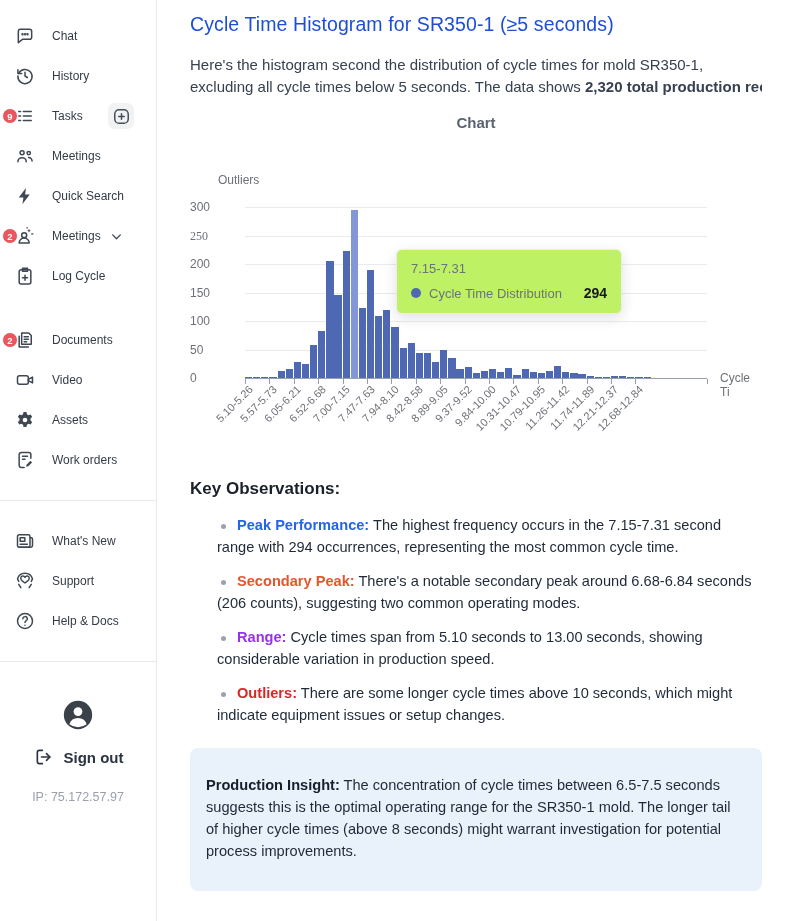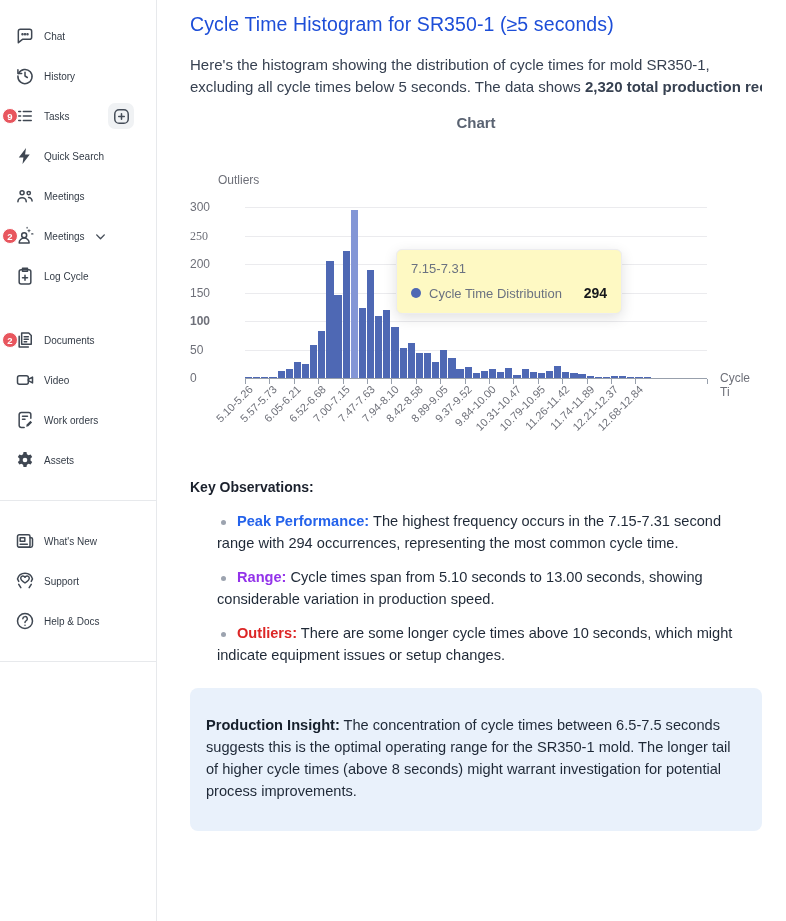--- a/index.html
+++ b/index.html
@@ -7,21 +7,21 @@
     font-family:"Liberation Sans", sans-serif; color:#212b36; }
 
   
   .sidebar { position:fixed; left:0; top:0; width:157px; height:921px;
     background:#fff; border-right:1px solid #e7e9ec; padding-top:16px; }
   .nav { list-style:none; }
   .nav li { display:flex; align-items:center; height:40px; padding:0 10px 0 14px;
     cursor:pointer; position:relative; }
   .icon-wrap { position:relative; width:22px; height:22px; display:inline-flex;
     align-items:center; justify-content:center; color:#3f4752; flex:0 0 22px; }
-  .nav-label { margin-left:8px; font-size:10px; color:#333b46;text-align:right; }
+  .nav-label { margin-left:16px; font-size:12px; color:#333b46;text-align:right; }
   .badge { position:absolute; left:-12px; top:3px; min-width:16px; height:16px;
     border-radius:50%; background:#e8565e; border:1.5px solid #fff; color:#fff;
     font-size:9.5px; font-weight:bold; display:flex; align-items:center;
     justify-content:center; }
   .add-btn { position:absolute; right:22px; top:7px; width:26px; height:26px;
     border-radius:7px; background:#f0f2f4; display:flex; align-items:center;
     justify-content:center; color:#454d58; cursor:pointer; }
   .chev { margin-left:9px; color:#454d58; display:inline-flex; }
   .group2 { margin-top:24px; }
   .divider { height:1px; background:#e7e9ec; margin:20px 0; }
@@ -49,31 +49,31 @@
     background:#98a0ac; }
   .ytick { position:absolute; left:0; width:48px; text-align:left; font-size:12px;
     color:#6e7079; }
   .bar { position:absolute; cursor:pointer; }
   .xtick { position:absolute; width:1px; height:5px; top:218px; background:#98a0ac; }
   .xlab-anchor { position:absolute; top:222px; width:0; height:0; }
   .xlab { position:absolute; right:3px; top:0; white-space:nowrap; font-size:11px;
     color:#6e7079; transform-origin:100% 0; transform:rotate(-45deg); }
   .xaxis-name { position:absolute; left:530px; top:210px; font-size:12px; color:#6e7079; }
 
-  .tooltip { position:absolute; left:206px; top:88px; width:226px; background:#fef9c3;
+  .tooltip { position:absolute; left:206px; top:88px; width:226px; background:#bef264;
     border:1px solid #ececf0; border-radius:6px; padding:11px 14px 12px 14px;
     box-shadow:0 4px 14px rgba(0,0,0,.12); z-index:5; }
   .tt-title { font-size:13px; color:#6b7280; }
   .tt-row { margin-top:9px; display:flex; align-items:center; }
   .tt-dot { width:10px; height:10px; border-radius:50%; margin-right:8px; }
   .tt-series { font-size:13px; color:#6b7280; }
   .tt-value { margin-left:auto; font-size:14px; font-weight:bold; color:#16181c; }
 
   
-  .obs-title { margin-top:48px; font-size:14px; font-weight:bold; color:#1a202c; }
+  .obs-title { margin-top:48px; font-size:17px; font-weight:bold; color:#1a202c; }
   .obs-list { list-style:none; margin-top:16px; }
   .obs-list li { position:relative; padding-left:27px; text-indent:20px;
     font-size:14.6px; line-height:21.5px; color:#1f2937; margin-bottom:13px; }
   .obs-list li .dot { position:absolute; left:31px; top:9px; width:5px; height:5px;
     border-radius:50%; background:#9ca3af; text-indent:0; }
   .lead { font-weight:bold; }
 
   
   .insight { margin-top:22px; background:#e9f1fb; border-radius:8px; height:143px;
     padding:26px 16px; font-size:14.6px; line-height:22px; color:#1f2937;
@@ -117,39 +117,39 @@
         <span class="add-btn">
           <svg width="19" height="19" viewBox="0 0 24 24" fill="none" stroke="currentColor" stroke-width="1.9" stroke-linecap="round" stroke-linejoin="round">
             <rect x="3.5" y="3.5" width="17" height="17" rx="5.5"></rect>
             <path d="M12 8.5v7M8.5 12h7"></path>
           </svg>
         </span>
       </li>
       <li>
         <span class="icon-wrap">
           <svg width="20" height="20" viewBox="0 0 24 24" fill="none" stroke="currentColor" stroke-width="1.8" stroke-linecap="round" stroke-linejoin="round">
-            <path d="M13.2 2.5 4.5 13.8h5.6L9 21.5l8.7-11.3h-5.6z" fill="currentColor" stroke="none"></path>
-          </svg>
-        </span>
-        <span class="nav-label">Quick Search</span>
-      </li>
-      <li>
-        <span class="icon-wrap">
-          <svg width="20" height="20" viewBox="0 0 24 24" fill="none" stroke="currentColor" stroke-width="1.8" stroke-linecap="round" stroke-linejoin="round">
             <circle cx="8.5" cy="8" r="2.4"></circle>
             <path d="M3.5 19a5 5 0 0 1 10 0"></path>
             <circle cx="16.5" cy="8.5" r="2"></circle>
             <path d="M16.3 13.8a4.2 4.2 0 0 1 4.2 4.2"></path>
           </svg>
         </span>
         <span class="nav-label">Meetings</span>
       </li>
       <li>
         <span class="icon-wrap">
           <svg width="20" height="20" viewBox="0 0 24 24" fill="none" stroke="currentColor" stroke-width="1.8" stroke-linecap="round" stroke-linejoin="round">
+            <path d="M13.2 2.5 4.5 13.8h5.6L9 21.5l8.7-11.3h-5.6z" fill="currentColor" stroke="none"></path>
+          </svg>
+        </span>
+        <span class="nav-label">Quick Search</span>
+      </li>
+      <li>
+        <span class="icon-wrap">
+          <svg width="20" height="20" viewBox="0 0 24 24" fill="none" stroke="currentColor" stroke-width="1.8" stroke-linecap="round" stroke-linejoin="round">
             <circle cx="11" cy="11" r="3"></circle>
             <path d="M5 20.5c0-3.3 2.7-6 6-6s6 2.7 6 6z"></path>
             <path d="M16.8 3.2l.7 1.8 1.8.7-1.8.7-.7 1.8-.7-1.8-1.8-.7 1.8-.7z" fill="currentColor" stroke="none"></path>
             <path d="M20 9.5h1.5M14.5 2.5V1.5" stroke-width="1.4"></path>
           </svg>
           <span class="badge" style="background: rgb(232, 86, 94);">2</span>
         </span>
         <span class="nav-label">Meetings</span>
         <span class="chev">
           <svg width="13" height="13" viewBox="0 0 24 24" fill="none" stroke="currentColor" stroke-width="2.6" stroke-linecap="round" stroke-linejoin="round">
@@ -185,35 +185,35 @@
           <svg width="20" height="20" viewBox="0 0 24 24" fill="none" stroke="currentColor" stroke-width="1.8" stroke-linecap="round" stroke-linejoin="round">
             <rect x="3" y="7" width="13" height="10" rx="2.4"></rect>
             <path d="M16 11.2l5-2.7v7l-5-2.7z"></path>
           </svg>
         </span>
         <span class="nav-label">Video</span>
       </li>
       <li>
         <span class="icon-wrap">
           <svg width="20" height="20" viewBox="0 0 24 24" fill="none" stroke="currentColor" stroke-width="1.8" stroke-linecap="round" stroke-linejoin="round">
+            <path fill-rule="evenodd" d="M13.8 2.5h-3.6l-.5 2.6a7.2 7.2 0 0 0-2 1.2l-2.5-.9-1.8 3.1 2 1.7a7 7 0 0 0 0 2.4l-2 1.7 1.8 3.1 2.5-.9a7.2 7.2 0 0 0 2 1.2l.5 2.6h3.6l.5-2.6a7.2 7.2 0 0 0 2-1.2l2.5.9 1.8-3.1-2-1.7a7 7 0 0 0 0-2.4l2-1.7-1.8-3.1-2.5.9a7.2 7.2 0 0 0-2-1.2zM12 9.2a2.8 2.8 0 1 1 0 5.6 2.8 2.8 0 0 1 0-5.6z" fill="currentColor" stroke="none"></path>
+          </svg>
+        </span>
+        <span class="nav-label">Assets</span>
+      </li>
+      <li>
+        <span class="icon-wrap">
+          <svg width="20" height="20" viewBox="0 0 24 24" fill="none" stroke="currentColor" stroke-width="1.8" stroke-linecap="round" stroke-linejoin="round">
             <path d="M19 10V5.5A2.5 2.5 0 0 0 16.5 3h-9A2.5 2.5 0 0 0 5 5.5v13A2.5 2.5 0 0 0 7.5 21H11"></path>
             <path d="M9 7.5h6M9 11h3"></path>
             <path d="M14 17.5l4.5-4.5 2 2-4.5 4.5-2.6.6z" fill="currentColor" stroke="none"></path>
           </svg>
         </span>
         <span class="nav-label">Work orders</span>
       </li>
-      <li>
-        <span class="icon-wrap">
-          <svg width="20" height="20" viewBox="0 0 24 24" fill="none" stroke="currentColor" stroke-width="1.8" stroke-linecap="round" stroke-linejoin="round">
-            <path fill-rule="evenodd" d="M13.8 2.5h-3.6l-.5 2.6a7.2 7.2 0 0 0-2 1.2l-2.5-.9-1.8 3.1 2 1.7a7 7 0 0 0 0 2.4l-2 1.7 1.8 3.1 2.5-.9a7.2 7.2 0 0 0 2 1.2l.5 2.6h3.6l.5-2.6a7.2 7.2 0 0 0 2-1.2l2.5.9 1.8-3.1-2-1.7a7 7 0 0 0 0-2.4l2-1.7-1.8-3.1-2.5.9a7.2 7.2 0 0 0-2-1.2zM12 9.2a2.8 2.8 0 1 1 0 5.6 2.8 2.8 0 0 1 0-5.6z" fill="currentColor" stroke="none"></path>
-          </svg>
-        </span>
-        <span class="nav-label">Assets</span>
-      </li>
     </ul>
   <div class="divider"></div>
   <ul class="nav" id="nav-support">
       <li>
         <span class="icon-wrap">
           <svg width="20" height="20" viewBox="0 0 24 24" fill="none" stroke="currentColor" stroke-width="1.8" stroke-linecap="round" stroke-linejoin="round">
             <rect x="3" y="4.5" width="15" height="15" rx="2"></rect>
             <path d="M18 8h1.5a1.5 1.5 0 0 1 1.5 1.5v8a2 2 0 0 1-2 2H5"></path>
             <path d="M6.2 8.2h5.6v4.2H6.2zM6.2 15.8h8.6"></path>
           </svg>
@@ -235,27 +235,45 @@
           <svg width="20" height="20" viewBox="0 0 24 24" fill="none" stroke="currentColor" stroke-width="1.8" stroke-linecap="round" stroke-linejoin="round">
             <circle cx="12" cy="12" r="9"></circle>
             <path d="M9.4 9.3a2.7 2.7 0 1 1 3.8 2.6c-.9.4-1.2 1-1.2 1.9"></path>
             <circle cx="12" cy="17" r=".9" fill="currentColor" stroke="none"></circle>
           </svg>
         </span>
         <span class="nav-label">Help &amp; Docs</span>
       </li>
     </ul>
   <div class="divider"></div>
+  <div class="side-bottom">
+    <svg class="avatar" viewBox="0 0 24 24">
+      <circle cx="12" cy="12" r="10" fill="#3a4149"></circle>
+      <circle cx="12" cy="9.6" r="3.1" fill="#ffffff"></circle>
+      <path d="M5.9 18.6a6.4 6.4 0 0 1 12.2 0 10 10 0 0 1-12.2 0z" fill="#ffffff"></path>
+    </svg>
+    <div class="signout">
+      <span class="icon-wrap">
+        <svg width="20" height="20" viewBox="0 0 24 24" fill="none" stroke="currentColor" stroke-width="2" stroke-linecap="round" stroke-linejoin="round">
+          <path d="M10 4H6.5A2.5 2.5 0 0 0 4 6.5v11A2.5 2.5 0 0 0 6.5 20H10"></path>
+          <path d="M15 8l4 4-4 4"></path>
+            <path d="M19 12H9"></path>
+        </svg>
+      </span>
+      <span>Sign out</span>
+    </div>
+    <div class="ip">IP: 75.172.57.97</div>
+  </div>
 </nav>
 
 <main class="main">
   <h1>Cycle Time Histogram for SR350-1 (≥5 seconds)</h1>
 
   <p class="intro">
-    <span class="line1">Here's the histogram showing the distribution of cycle times for mold SR350-1,</span>
+    <span class="line1">Here's the histogram second the distribution of cycle times for mold SR350-1,</span>
     <span class="line2"><span>excluding all cycle times below 5 seconds. The data shows </span><b>2,320 total production rec</b></span>
   </p>
 
   <div class="chart-title">Chart</div>
 
   <div class="chart-wrap" id="chart">
     <span class="ylabel">Outliers</span>
     <span class="xaxis-name">Cycle Ti</span>
     <div class="baseline"></div>
 
@@ -264,21 +282,21 @@
       <div class="tt-row">
         <span class="tt-dot" id="tt-dot" style="background: rgb(78, 104, 180);"></span>
         <span class="tt-series">Cycle Time Distribution</span>
         <span class="tt-value">294</span>
       </div>
     </div>
   <span class="ytick" style="top: 210px;">0</span>
       <div class="gridline" style="top: 188.5px;"></div>
       <span class="ytick" style="top: 181.5px;">50</span>
       <div class="gridline" style="top: 160px;"></div>
-      <span class="ytick" style="top: 153px; font-weight: bold;">100</span>
+      <span class="ytick" style="top: 153px;">100</span>
       <div class="gridline" style="top: 131.5px;"></div>
       <span class="ytick" style="top: 124.5px;">150</span>
       <div class="gridline" style="top: 103px;"></div>
       <span class="ytick" style="top: 96px;">200</span>
       <div class="gridline" style="top: 74.5px;"></div>
       <span class="ytick" style="top: 67.5px; font-family: Liberation Serif, serif;">250</span>
       <div class="gridline" style="top: 46px;"></div>
       <span class="ytick" style="top: 39px;">300</span>
       <div class="bar" style="left: 55px; width: 7.2px; top: 215.86px; height: 1.14px; background: rgb(78, 104, 180);"></div>
       <div class="bar" style="left: 63.1338px; width: 7.2px; top: 215.86px; height: 1.14px; background: rgb(78, 104, 180);"></div>
@@ -397,20 +415,21 @@
       <div class="xtick" style="left: 445.423px;"></div>
       <div class="xlab-anchor" style="left: 449.423px;">
         <span class="xlab">12.68-12.84</span>
       </div>
       <div class="xtick" style="left: 517px;"></div>
     </div>
 
   <h2 class="obs-title">Key Observations:</h2>
   <ul class="obs-list" id="obs-list">
       <li><span class="dot"></span><span class="lead" style="color: rgb(37, 99, 235);">Peak Performance:</span><span> The highest frequency occurs in the 7.15-7.31 second range with 294 occurrences, representing the most common cycle time.</span></li>
+      <li><span class="dot"></span><span class="lead" style="color: rgb(228, 87, 46);">Secondary Peak:</span><span> There's a notable secondary peak around 6.68-6.84 seconds (206 counts), suggesting two common operating modes.</span></li>
       <li><span class="dot"></span><span class="lead" style="color: rgb(147, 51, 234);">Range:</span><span> Cycle times span from 5.10 seconds to 13.00 seconds, showing considerable variation in production speed.</span></li>
       <li><span class="dot"></span><span class="lead" style="color: rgb(220, 38, 38);">Outliers:</span><span> There are some longer cycle times above 10 seconds, which might indicate equipment issues or setup changes.</span></li>
     </ul>
 
   <div class="insight">
     <span class="lead">Production Insight:</span><span> The concentration of cycle times between 6.5-7.5 seconds suggests this is the optimal operating range for the SR350-1 mold. The longer tail of higher cycle times (above 8 seconds) might warrant investigation for potential process improvements.</span>
   </div>
 </main>
 
 </body></html>

